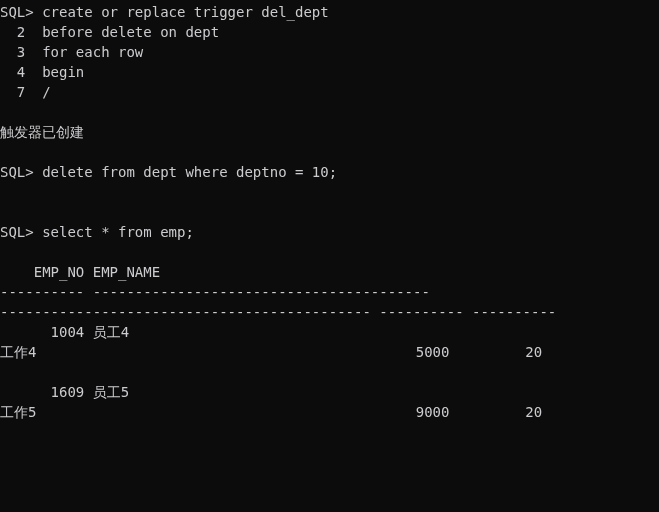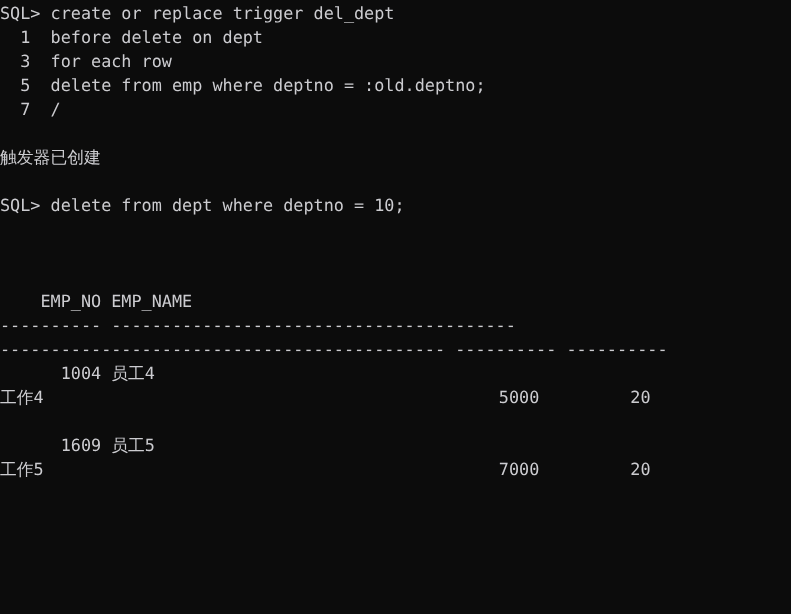--- a/index.html
+++ b/index.html
@@ -38,34 +38,35 @@
   .sep {
     color: #ccccd0;
   }
 </style>
 </head>
 <body>
 
 <div id="terminal">
   <div class="screen">
     <div class="line">SQL&gt; create or replace trigger del_dept</div>
-    <div class="line">  1  before delete on dept</div>
+    <div class="line">  2  before delete on dept</div>
     <div class="line">  3  for each row</div>
-    <div class="line">  5  delete from emp where deptno = :old.deptno;</div>
+    <div class="line">  4  begin</div>
     <div class="line">  7  /</div>
     <div class="line blank"></div>
     <div class="line">触发器已创建</div>
     <div class="line blank"></div>
     <div class="line">SQL&gt; delete from dept where deptno = 10;</div>
     <div class="line blank"></div>
     <div class="line blank"></div>
+    <div class="line">SQL&gt; select * from emp;</div>
     <div class="line blank"></div>
     <div class="line">    EMP_NO EMP_NAME</div>
     <div class="line sep">---------- ----------------------------------------</div>
     <div class="line sep">-------------------------------------------- ---------- ----------</div>
     <div class="line">      1004 员工4</div>
     <div class="line">工作4                                             5000         20</div>
     <div class="line blank"></div>
     <div class="line">      1609 员工5</div>
-    <div class="line">工作5                                             7000         20</div>
+    <div class="line">工作5                                             9000         20</div>
     <div class="line blank"></div>
   </div>
 </div>
 
 </body></html>

